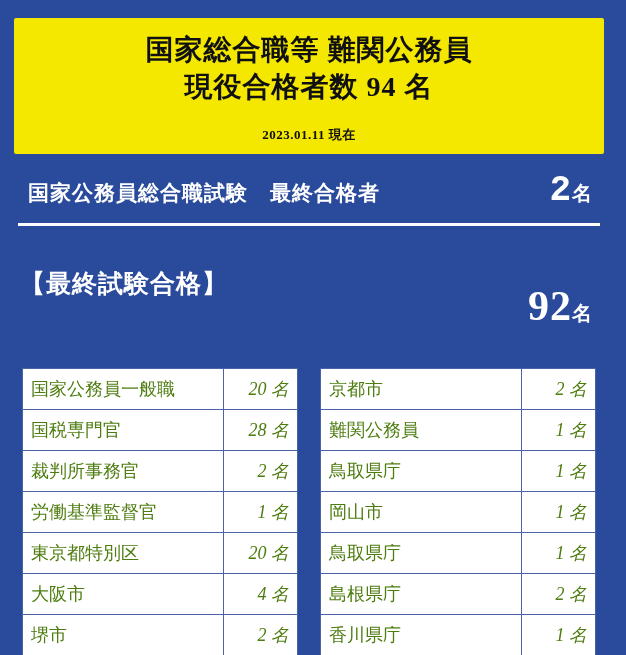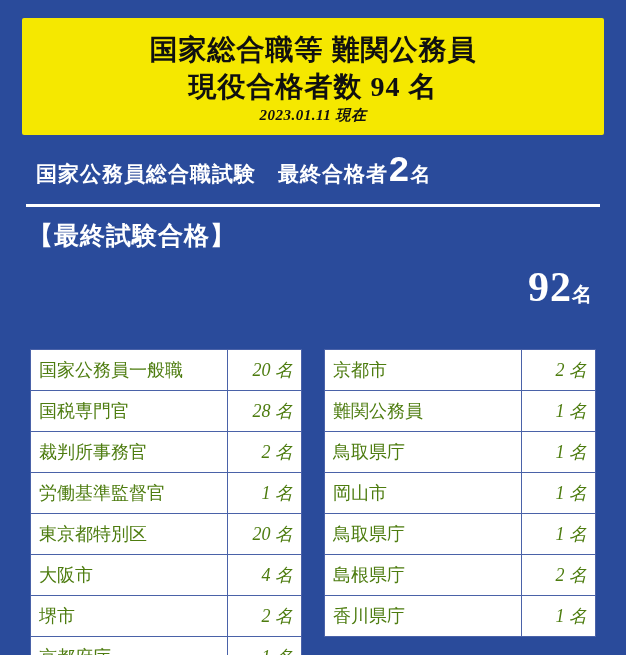--- a/index.html
+++ b/index.html
@@ -12,52 +12,51 @@
     background: #2a4b9b;
     font-family: "Liberation Serif", "DejaVu Serif", serif;
     color: #ffffff;
     overflow: hidden;
   }
   .page {
     position: relative;
     width: 626px;
     height: 655px;
     box-sizing: border-box;
-    padding: 18px 22px 10px 22px;
+    padding: 18px 22px 10px 14px;
   }
 
   
   .banner {
     background: #f5e800;
     color: #101010;
     border-radius: 2px;
     text-align: center;
     padding: 14px 8px 10px 8px;
     box-sizing: border-box;
   }
   .banner-line {
     font-size: 28px;
     font-weight: bold;
     letter-spacing: 1px;
     line-height: 1.32;
     white-space: nowrap;
   }
   .banner-date {
-    margin-top: 0;
-    font-size: 15px;
+    margin-top: 20px;
+    font-size: 13px;
     font-weight: bold;
     letter-spacing: 0.5px;
-    font-style: italic;
   }
 
   
   .headline-row {
     display: flex;
     align-items: baseline;
-    justify-content: flex-start;
+    justify-content: space-between;
     padding: 16px 12px 12px 14px;
   }
   .headline-row .label {
     font-size: 21px;
     font-weight: bold;
     letter-spacing: 1px;
   }
   .headline-row .value {
     font-size: 20px;
     font-weight: bold;
@@ -72,21 +71,21 @@
 
   .divider {
     height: 3px;
     background: #ffffff;
     margin: 0 4px 0 4px;
   }
 
   
   .section-row {
     display: flex;
-    align-items: flex-start;
+    align-items: center;
     justify-content: space-between;
     padding: 12px 12px 10px 6px;
   }
   .section-row .section-title {
     font-size: 25px;
     font-weight: bold;
     letter-spacing: 1px;
   }
   .section-row .section-value {
     font-size: 20px;

